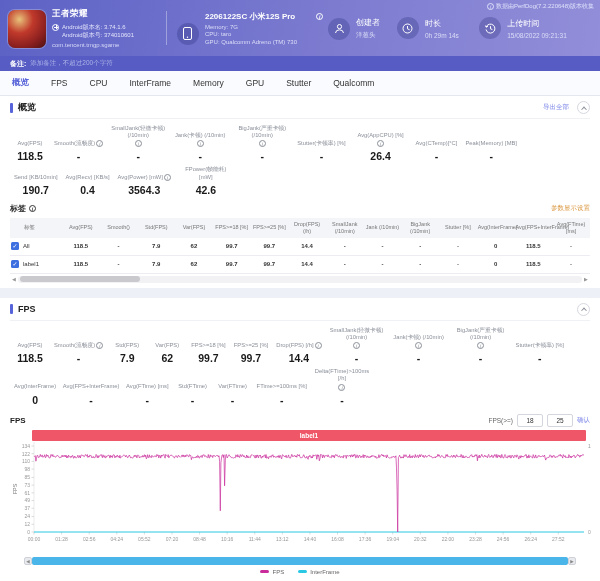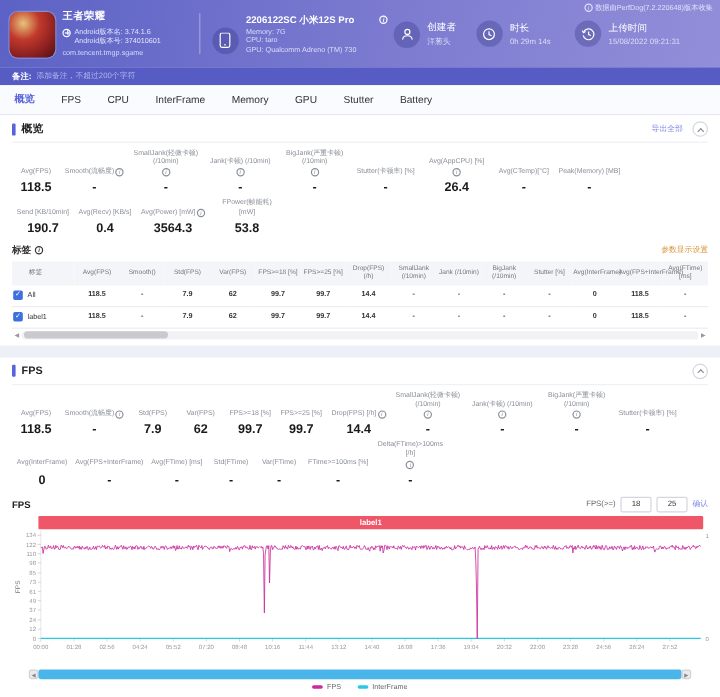--- a/index.html
+++ b/index.html
@@ -167,21 +167,21 @@
   </div>
 
   <div class="tab-bar" id="tab-bar">
       <div class="tab active">概览</div>
       <div class="tab">FPS</div>
       <div class="tab">CPU</div>
       <div class="tab">InterFrame</div>
       <div class="tab">Memory</div>
       <div class="tab">GPU</div>
       <div class="tab">Stutter</div>
-      <div class="tab">Battery</div>
+      <div class="tab">Qualcomm</div>
     </div>
 
   <div class="card card1">
     <div class="sec-hdr">
       <div class="sec-title-wrap">
         <span class="accent"></span>
         <span class="sec-title">概览</span>
       </div>
       <div class="sec-actions">
         <span class="link">导出全部</span>
@@ -236,21 +236,21 @@
         <div class="stat">
           <div class="stat-label">Avg(Recv) [KB/s]</div>
           <div class="stat-value">0.4</div>
         </div>
         <div class="stat">
           <div class="stat-label">Avg(Power) [mW]<span class="inf">i</span></div>
           <div class="stat-value">3564.3</div>
         </div>
         <div class="stat">
           <div class="stat-label">FPower(帧能耗) [mW]</div>
-          <div class="stat-value">53.8</div>
+          <div class="stat-value">42.6</div>
         </div>
       </div>
 
     <div class="sub-hdr">
       <span class="sub-title">
         <span>标签</span>
         <span class="inf">i</span>
       </span>
       <span class="link orange">参数显示设置</span>
     </div>

